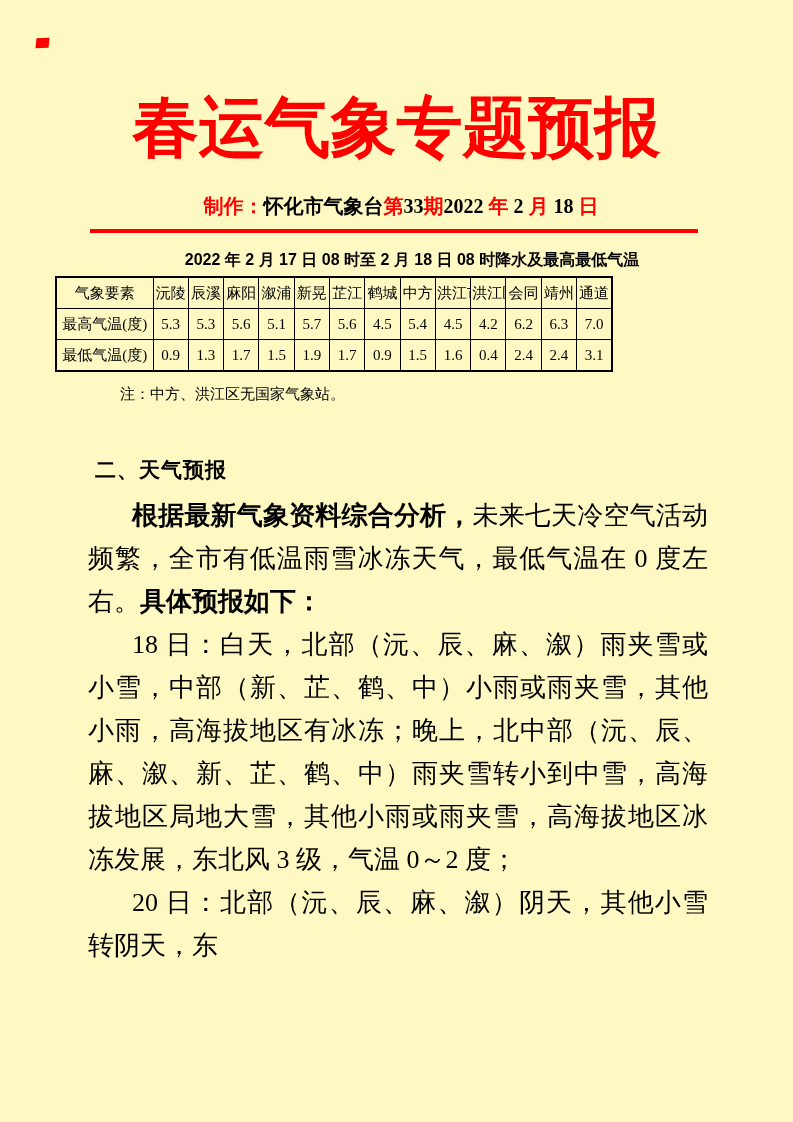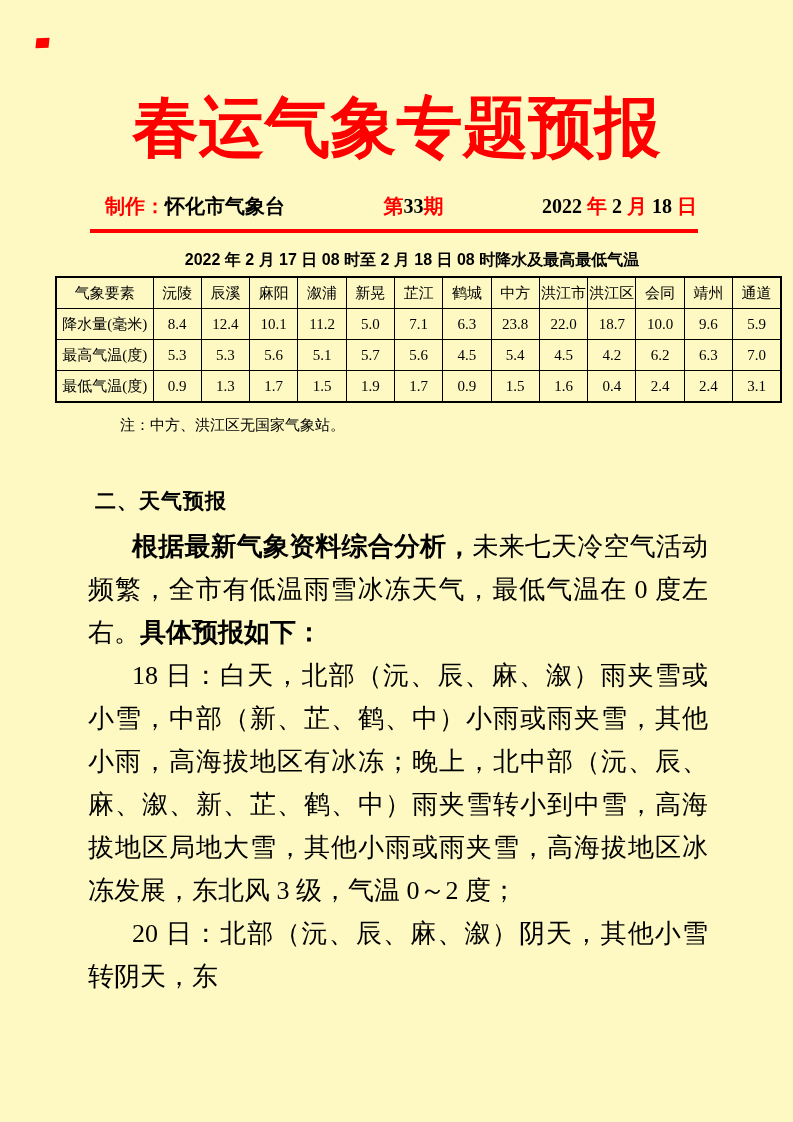--- a/index.html
+++ b/index.html
@@ -23,21 +23,21 @@
     text-align:center;
     font-size:66px;
     line-height:84px;
     font-weight:bold;
     color:#FF0000;
     letter-spacing:0px;
     font-family:"Liberation Serif", serif;
   }
   .meta-row{
     display:flex;
-    justify-content:space-between;
+    justify-content:center;
     align-items:baseline;
     margin:23px 96px 0 105px;
     font-size:20px;
     font-weight:bold;
     white-space:nowrap;
   }
   .red{color:#FF0000;}
   .blk{color:#000;}
   .rule{
     height:4px;
@@ -55,21 +55,21 @@
     margin:17px 0 0 0;
     text-align:center;
     font-size:16px;
     font-weight:bold;
     font-family:"Liberation Sans", sans-serif;
     padding-left:31px;
   }
   table.wx{
     border-collapse:collapse;
     table-layout:fixed;
-    width:727px;
+    width:558px;
     margin:5px 0 0 55px;
     border:2px solid #000;
   }
   table.wx td{
     border:1px solid #000;
     text-align:center;
     vertical-align:middle;
     height:30px;
     padding:0 1px;
     font-size:15px;
@@ -143,36 +143,20 @@
         <td>溆浦</td>
         <td>新晃</td>
         <td>芷江</td>
         <td>鹤城</td>
         <td>中方</td>
         <td>洪江市</td>
         <td>洪江区</td>
         <td>会同</td>
         <td>靖州</td>
         <td>通道</td>
-      </tr>
-      <tr>
-        <td>降水量(毫米)</td>
-        <td>8.4</td>
-        <td>12.4</td>
-        <td>10.1</td>
-        <td>11.2</td>
-        <td>5.0</td>
-        <td>7.1</td>
-        <td>6.3</td>
-        <td>23.8</td>
-        <td>22.0</td>
-        <td>18.7</td>
-        <td>10.0</td>
-        <td>9.6</td>
-        <td>5.9</td>
       </tr>
       <tr>
         <td>最高气温(度)</td>
         <td>5.3</td>
         <td>5.3</td>
         <td>5.6</td>
         <td>5.1</td>
         <td>5.7</td>
         <td>5.6</td>
         <td>4.5</td>

